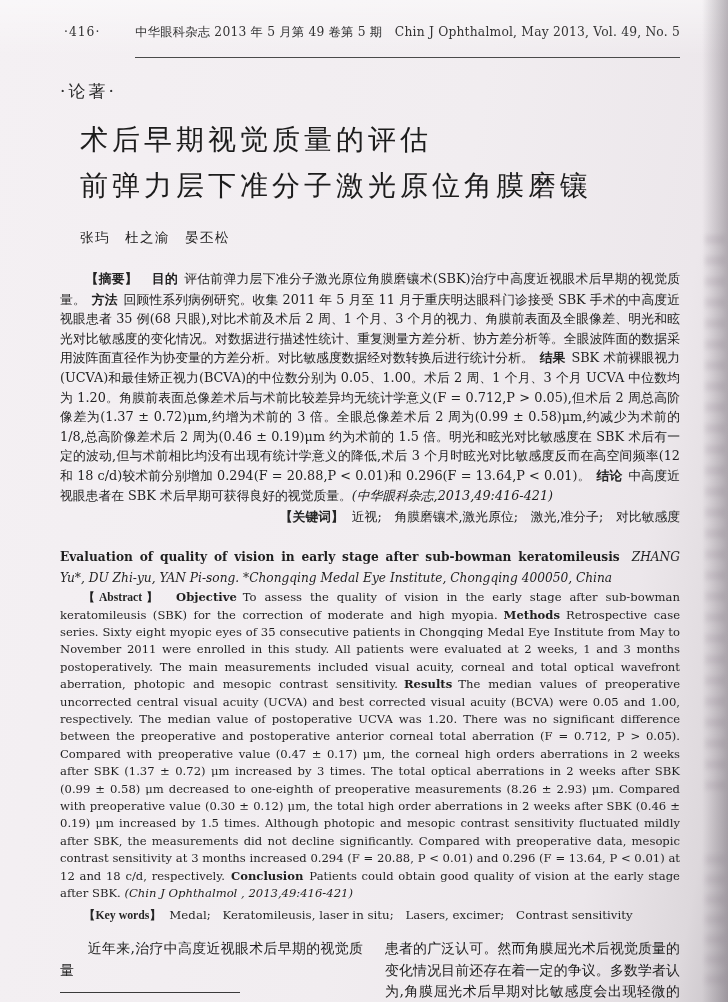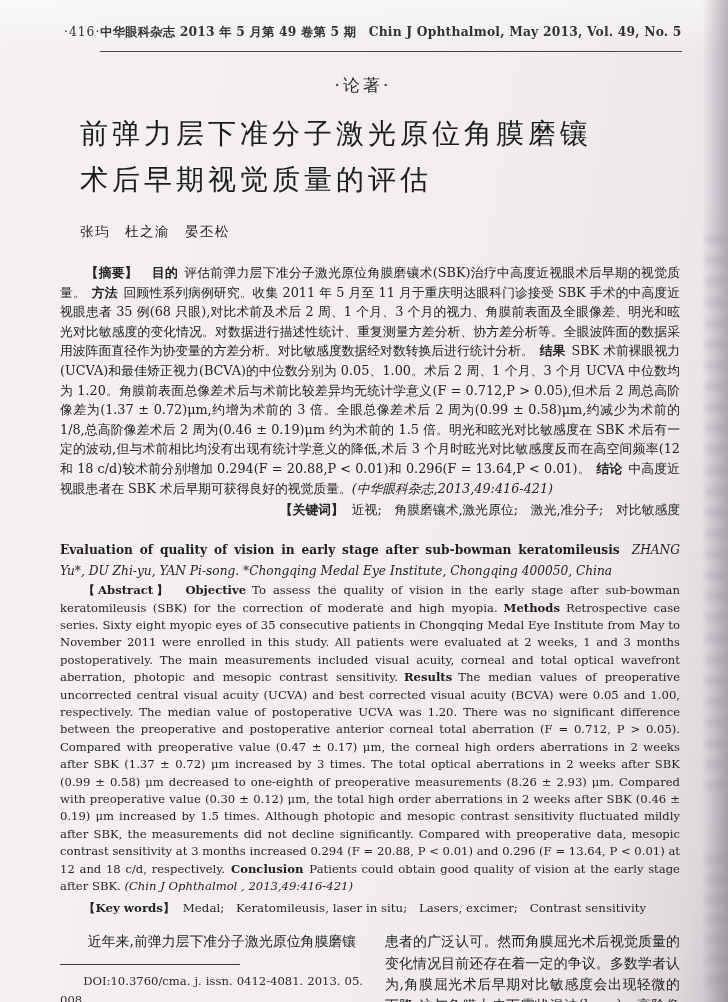--- a/index.html
+++ b/index.html
@@ -10,36 +10,36 @@
     overflow:hidden;
     background:linear-gradient(100deg, #f4f0f3 0%, #f1edf0 55%, #ece7eb 82%, #ddd8dc 94%, #c6c1c6 100%);
     font-family:"DejaVu Serif","Liberation Serif",serif;
     color:#262626;
   }
   .content { position:relative; padding:0 48px 0 60px; }
 
   
   .header { display:flex; justify-content:space-between; align-items:baseline; padding-top:24px; font-size:12.3px; color:#333; }
   .page-number { letter-spacing:1px; margin-left:4px; }
-  .journal-citation { border-bottom:1px solid #4a4a4a; padding-bottom:10px; letter-spacing:.2px; white-space:nowrap;font-weight:bold; }
+  .journal-citation { border-bottom:1px solid #4a4a4a; padding-bottom:16px; letter-spacing:.2px; white-space:nowrap; }
 
   
-  .section-label { text-align:center; font-size:17px; letter-spacing:3px; margin-top:22px; color:#2b2b2b; padding-right:14px; }
+  .section-label { text-align:left; font-size:17px; letter-spacing:3px; margin-top:22px; color:#2b2b2b; padding-right:14px; }
 
   
   .article-title { margin:14px 0 0 20px; font-weight:400; font-size:28px; line-height:46px; letter-spacing:4px; color:#1c1c1c; }
   .article-title span { display:block; }
 
   
   .authors-cn { margin:20px 0 0 20px; font-size:13.5px; letter-spacing:1.5px; color:#222; }
 
   
   .abstract-cn { margin:22px 0 0 0; font-size:12.8px; line-height:19.6px; text-align:justify; text-indent:2em; color:#222; }
   .rh { font-weight:700; padding:0 6px; }
-  .lab { font-weight:700; padding-right:8px; }
+  .lab { font-weight:700; padding-right:8px;font-family:Liberation Serif, serif; }
   .it { font-style:italic; }
 
   .keywords-cn { margin:2px 0 0 0; font-size:12.8px; line-height:20px; text-indent:2em;text-align:right; }
 
   
   .en-block { margin-top:20px; font-size:12.2px; line-height:20.5px; text-align:justify; color:#1f1f1f; }
   .en-title { font-weight:700; }
   .en-auth { font-style:italic; padding-left:12px; }
   .en-line { margin:0; }
   .en-corresponding { font-style:italic; }
@@ -78,41 +78,41 @@
 
   <div class="content">
     <div class="header">
       <span class="page-number">·416·</span>
       <span class="journal-citation">中华眼科杂志 2013 年 5 月第 49 卷第 5 期　Chin J Ophthalmol, May 2013, Vol. 49, No. 5</span>
     </div>
 
     <div class="section-label">·论著·</div>
 
     <h1 class="article-title">
+      <span>术后早期视觉质量的评估</span>
       <span>前弹力层下准分子激光原位角膜磨镶</span>
-      <span>术后早期视觉质量的评估</span>
     </h1>
 
     <div class="authors-cn">张玙　杜之渝　晏丕松</div>
 
     <p class="abstract-cn"><span class="lab">【摘要】</span><span class="rh">目的</span><span>评估前弹力层下准分子激光原位角膜磨镶术(SBK)治疗中高度近视眼术后早期的视觉质量。</span><span class="rh">方法</span><span>回顾性系列病例研究。收集 2011 年 5 月至 11 月于重庆明达眼科门诊接受 SBK 手术的中高度近视眼患者 35 例(68 只眼),对比术前及术后 2 周、1 个月、3 个月的视力、角膜前表面及全眼像差、明光和眩光对比敏感度的变化情况。对数据进行描述性统计、重复测量方差分析、协方差分析等。全眼波阵面的数据采用波阵面直径作为协变量的方差分析。对比敏感度数据经对数转换后进行统计分析。</span><span class="rh">结果</span><span>SBK 术前裸眼视力(UCVA)和最佳矫正视力(BCVA)的中位数分别为 0.05、1.00。术后 2 周、1 个月、3 个月 UCVA 中位数均为 1.20。角膜前表面总像差术后与术前比较差异均无统计学意义(F = 0.712,P &gt; 0.05),但术后 2 周总高阶像差为(1.37 ± 0.72)μm,约增为术前的 3 倍。全眼总像差术后 2 周为(0.99 ± 0.58)μm,约减少为术前的 1/8,总高阶像差术后 2 周为(0.46 ± 0.19)μm 约为术前的 1.5 倍。明光和眩光对比敏感度在 SBK 术后有一定的波动,但与术前相比均没有出现有统计学意义的降低,术后 3 个月时眩光对比敏感度反而在高空间频率(12 和 18 c/d)较术前分别增加 0.294(F = 20.88,P &lt; 0.01)和 0.296(F = 13.64,P &lt; 0.01)。</span><span class="rh">结论</span><span>中高度近视眼患者在 SBK 术后早期可获得良好的视觉质量。</span><span class="it">(中华眼科杂志,2013,49:416-421)</span></p>
 
     <p class="keywords-cn"><span class="lab">【关键词】</span><span>近视;　角膜磨镶术,激光原位;　激光,准分子;　对比敏感度</span></p>
 
     <div class="en-block">
       <p class="en-line"><span class="en-title">Evaluation of quality of vision in early stage after sub-bowman keratomileusis</span><span class="en-auth">ZHANG Yu*, DU Zhi-yu, YAN Pi-song. *Chongqing Medal Eye Institute, Chongqing 400050, China</span></p>
     </div>
 
     <p class="en-abstract"><span class="lab">【Abstract】</span><span class="rh">Objective</span><span>To assess the quality of vision in the early stage after sub-bowman keratomileusis (SBK) for the correction of moderate and high myopia.</span><span class="rh">Methods</span><span>Retrospective case series. Sixty eight myopic eyes of 35 consecutive patients in Chongqing Medal Eye Institute from May to November 2011 were enrolled in this study. All patients were evaluated at 2 weeks, 1 and 3 months postoperatively. The main measurements included visual acuity, corneal and total optical wavefront aberration, photopic and mesopic contrast sensitivity.</span><span class="rh">Results</span><span>The median values of preoperative uncorrected central visual acuity (UCVA) and best corrected visual acuity (BCVA) were 0.05 and 1.00, respectively. The median value of postoperative UCVA was 1.20. There was no significant difference between the preoperative and postoperative anterior corneal total aberration (F = 0.712, P &gt; 0.05). Compared with preoperative value (0.47 ± 0.17) μm, the corneal high orders aberrations in 2 weeks after SBK (1.37 ± 0.72) μm increased by 3 times. The total optical aberrations in 2 weeks after SBK (0.99 ± 0.58) μm decreased to one-eighth of preoperative measurements (8.26 ± 2.93) μm. Compared with preoperative value (0.30 ± 0.12) μm, the total high order aberrations in 2 weeks after SBK (0.46 ± 0.19) μm increased by 1.5 times. Although photopic and mesopic contrast sensitivity fluctuated mildly after SBK, the measurements did not decline significantly. Compared with preoperative data, mesopic contrast sensitivity at 3 months increased 0.294 (F = 20.88, P &lt; 0.01) and 0.296 (F = 13.64, P &lt; 0.01) at 12 and 18 c/d, respectively.</span><span class="rh">Conclusion</span><span>Patients could obtain good quality of vision at the early stage after SBK.</span> <span class="it">(Chin J Ophthalmol , 2013,49:416-421)</span></p>
 
     <p class="en-keywords"><span class="lab">【Key words】</span><span>Medal;　Keratomileusis, laser in situ;　Lasers, excimer;　Contrast sensitivity</span></p>
 
     <div class="columns">
       <div class="col-left">
-        <p class="body-para indent">近年来,前弹力层下准分子激光原位角膜磨镶</p>
+        <p class="body-para indent">近年来,治疗中高度近视眼术后早期的视觉质量</p>
         <hr class="footnote-rule">
         <p class="footnote fn-indent">DOI:10.3760/cma. j. issn. 0412-4081. 2013. 05. 008</p>
 
       </div>
       <div class="col-right">
         <p class="body-para"><span>患者的广泛认可。然而角膜屈光术后视觉质量的变化情况目前还存在着一定的争议。多数学者认为,角膜屈光术后早期对比敏感度会出现轻微的下降,这与角膜上皮下雾状混浊(haze)、高阶像差增加等因素有关</span></p>
       </div>
     </div>
   </div>
 

